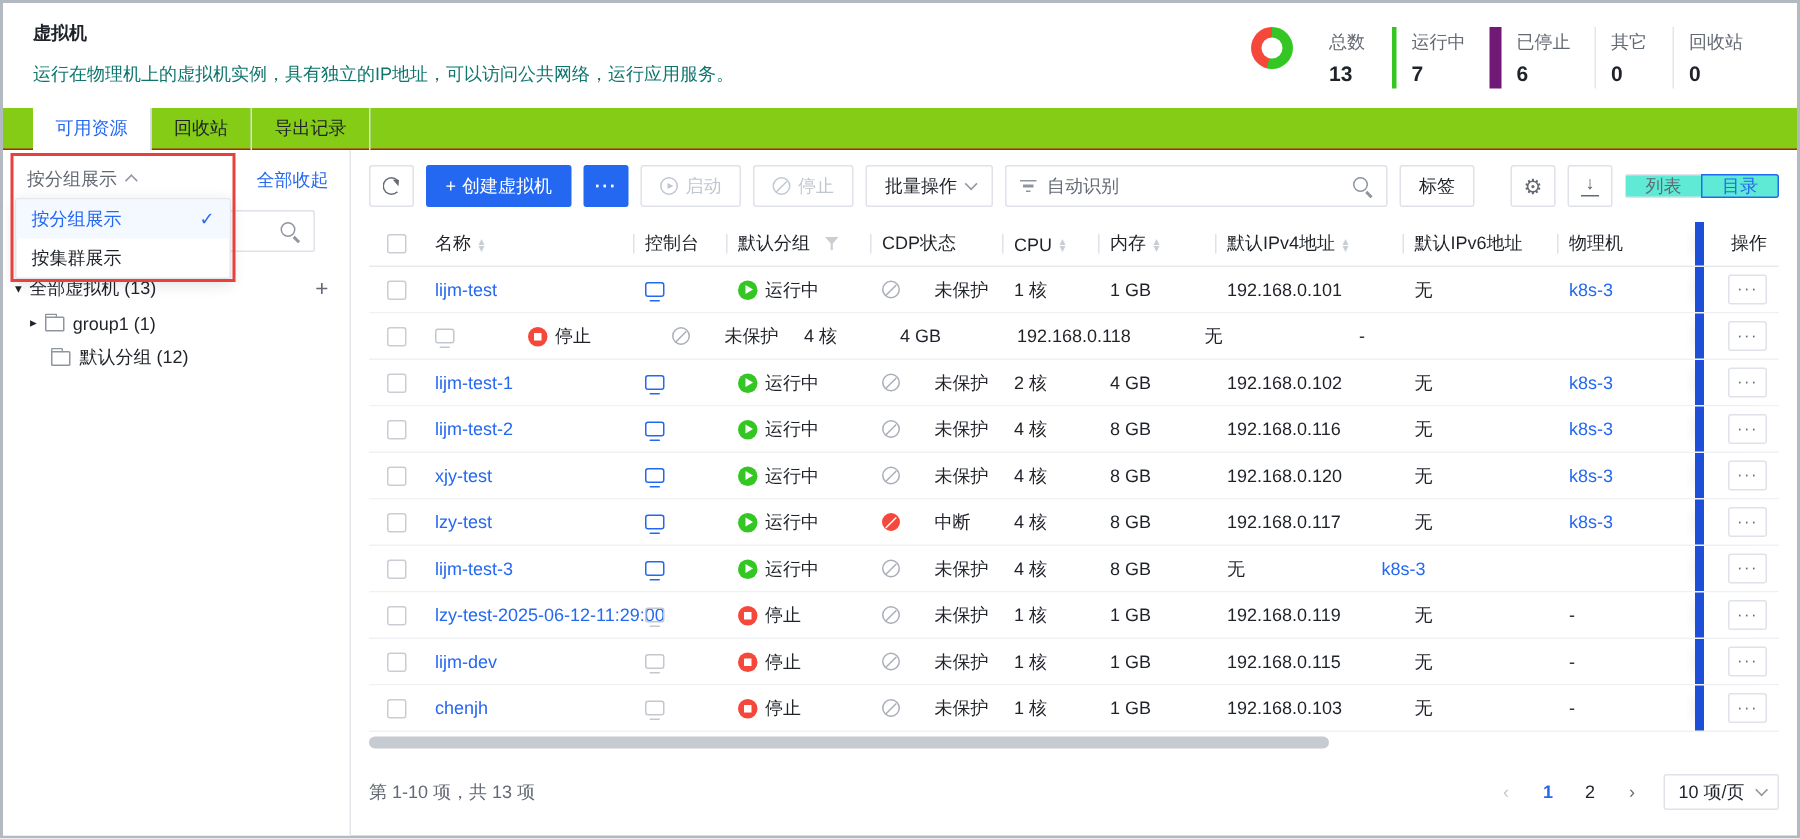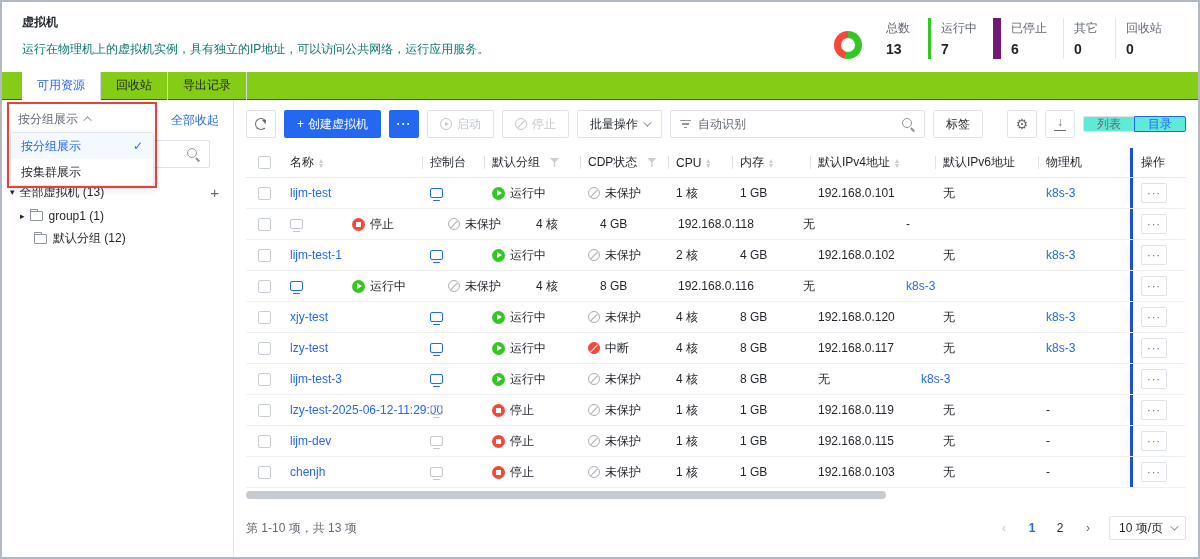--- a/index.html
+++ b/index.html
@@ -5,21 +5,21 @@
 *{margin:0;padding:0;box-sizing:border-box}
 html,body{width:1200px;height:559px}
 body{font-family:"Liberation Sans","DejaVu Sans",sans-serif;background:#fff;color:#1f2329;overflow:hidden}
 button{font-family:inherit;background:none;border:none;cursor:pointer;color:inherit}
 .page{width:1200px;height:559px;border:2px solid #b3b9c1;background:#fff;display:flex;flex-direction:column;position:relative}
 
 
 .page-header{height:70px;display:flex;justify-content:space-between;align-items:flex-start;padding:12px 20px 0;background:#fff;flex-shrink:0}
 .page-title{font-size:12px;font-weight:bold;color:#1f2329}
 .page-subtitle{font-size:12px;color:#0f766e;margin-top:10px}
-.stats{display:flex;align-items:flex-end;margin-top:4px}
+.stats{display:flex;align-items:flex-start;margin-top:4px}
 .donut{width:28px;height:28px;border-radius:50%;position:relative;margin-right:14px;background:#e5e6eb;flex-shrink:0}
 .donut::after{content:"";position:absolute;inset:7px;background:#fff;border-radius:50%}
 .stats-list{display:flex}
 .stat{display:flex;flex-direction:column;gap:4px;padding:2px 16px 2px 10px;border-left:1px solid #e5e6eb;min-width:52px}
 .stat.none{border-left:none}
 .stat.green{border-left:3px solid #34c724}
 .stat.yellow{border-left:8px solid #701a75}
 .s-label{font-size:12px;color:#646a73;white-space:nowrap}
 .s-value{font-size:14px;font-weight:bold;color:#1f2329}
 
@@ -91,27 +91,27 @@
 .stop-circle::after{content:"";position:absolute;left:0;top:4.5px;width:10px;height:1px;background:#c1c7d0;transform:rotate(-45deg)}
 
 
 .table{display:flex;flex-direction:column;margin-top:10px}
 .t-head{display:flex;height:30px;align-items:center;border-bottom:1px solid #e8eaee;font-size:12px;color:#1f2329}
 .cell{padding:0 8px;display:flex;align-items:center;height:100%;flex-shrink:0;position:relative;white-space:nowrap}
 .c-cb{width:36px;justify-content:center}
 .c-name{width:140px}
 .c-console{width:62px}
 .c-status{width:96px;gap:5px}
-.c-cdp{width:88px;gap:5px}
+.c-cdp{width:88px;gap:23px}
 .c-cpu{width:64px}
 .c-mem{width:78px}
 .c-ipv4{width:125px}
 .c-ipv6{width:103px}
 .c-host{width:87px}
-.c-ops{width:56px;justify-content:flex-start;margin-left:auto;border-left:3px solid #1d4ed8;box-shadow:-6px 0 8px -6px rgba(31,35,41,.10)}
+.c-ops{width:56px;justify-content:flex-end;margin-left:auto;border-left:6px solid #1d4ed8;box-shadow:-6px 0 8px -6px rgba(31,35,41,.10)}
 .t-head .sep::before{content:"";position:absolute;left:0;top:8px;bottom:8px;width:1px;background:#dfe2e8}
 .sort{display:inline-flex;flex-direction:column;margin-left:5px;color:#c9cdd4}
 .sort i{font-style:normal;font-size:8px;line-height:5px}
 .filter-ic{width:9px;height:9px;margin-left:5px;background:#c9cdd4;clip-path:polygon(0 0,100% 0,58% 48%,58% 100%,42% 100%,42% 48%);display:inline-block}
 .checkbox{width:13px;height:13px;border:1px solid #c9cdd4;border-radius:2px;background:#fff;display:inline-block;cursor:pointer}
 .t-row{display:flex;height:31px;align-items:center;border-bottom:1px solid #f0f1f4;font-size:12px;background:#fff}
 .t-row .c-name{overflow:visible}
 .vm-link{color:#2468f2;cursor:pointer}
 .c-host .link{color:#2468f2;cursor:pointer}
 .c-host .plain{color:#1f2329}
@@ -418,20 +418,23 @@
                 <span class="link">k8s-3</span>
               </div>
             <div class="cell c-ops">
                 <button class="ops-btn">···</button>
               </div>
           </div>
             <div class="t-row">
             <div class="cell c-cb">
                 <span class="checkbox"></span>
               </div>
+            <div class="cell c-name">
+                <a class="vm-link">lijm-test-2</a>
+              </div>
             <div class="cell c-console">
                 <span class="console-icon on"></span>
               </div>
             <div class="cell c-status">
                 <span class="st-dot running"></span>
                 <span>运行中</span>
               </div>
             <div class="cell c-cdp">
                 <span class="cdp-dot ok"></span>
                 <span>未保护</span>

